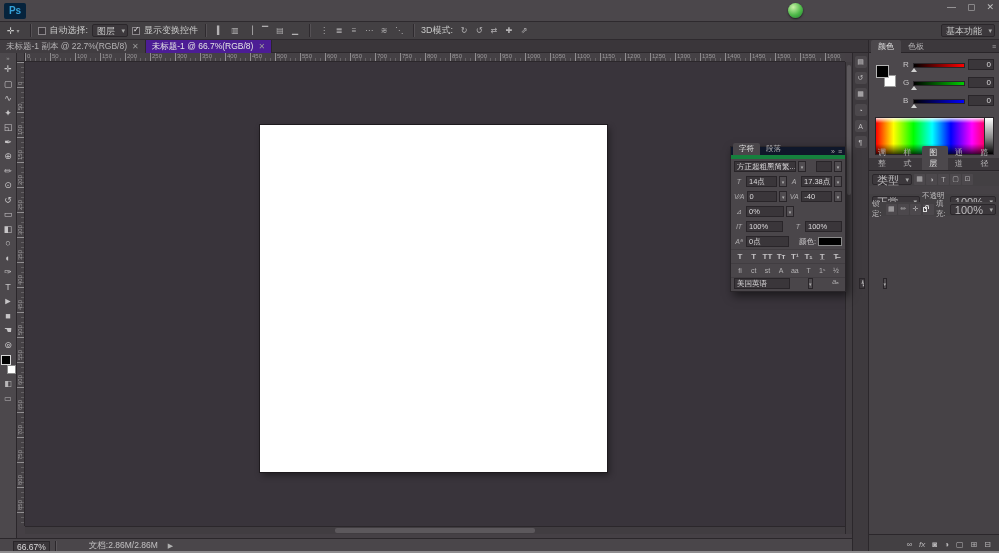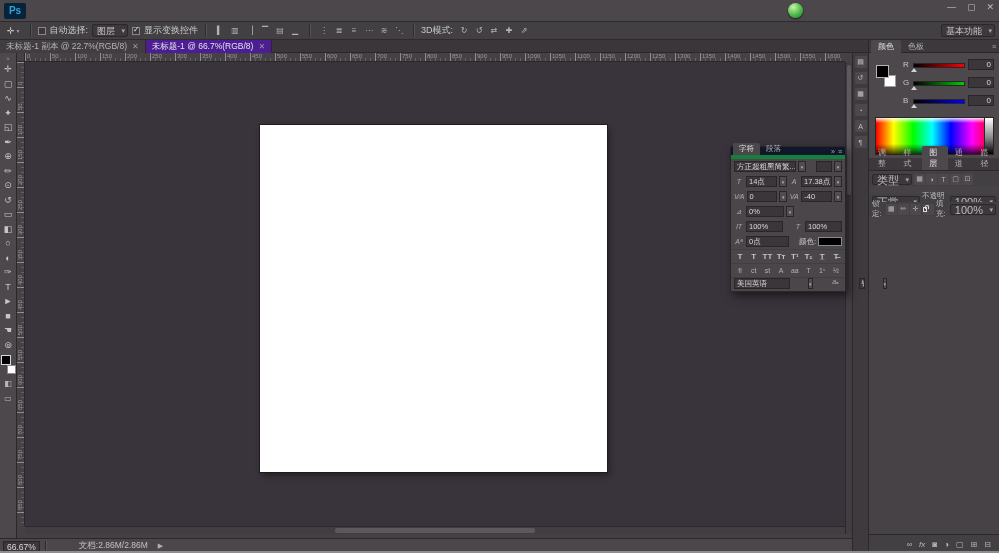--- a/index.html
+++ b/index.html
@@ -104,21 +104,21 @@
   .eye{width:8px;height:5px;border:1px solid #e8e8e8;border-radius:50%;position:relative;}
   .eye:after{content:"";position:absolute;left:2.5px;top:1px;width:2px;height:2px;border-radius:50%;background:#e8e8e8;}
   .lthumb{width:21px;height:21px;background:#fff;border:1px solid #cfcfcf;margin-left:5px;}
   .lname{margin-left:6px;font-size:8.5px;color:#f2f2f2;}
   .lk{width:6px;height:5px;border:1px solid #e0e0e0;position:relative;margin-left:auto;margin-right:7px;}
   .lk:before{content:"";position:absolute;left:1px;top:-3px;width:2px;height:3px;border:1px solid #e0e0e0;border-bottom:none;border-radius:2px 2px 0 0;}
   .lbot{position:absolute;left:0;top:494px;width:100%;height:19px;background:#434043;border-top:1px solid #2b272b;display:flex;align-items:center;justify-content:flex-end;gap:7px;padding-right:8px;font-size:8px;color:#b9b7b9;}
   .lbot .it{font-style:italic;}
   
   .statusbar{position:absolute;left:0;top:538px;width:852px;height:15px;background:#4a464a;border-top:1px solid #2b272b;display:flex;align-items:center;font-size:8.5px;color:#c2c0c2;}
-  .zoombox{margin-left:3px;background:#3a363a;border:1px solid #292529;padding:0 3px;height:11px;line-height:10px;color:#dcdadc;}
+  .zoombox{margin-left:13px;background:#3a363a;border:1px solid #292529;padding:0 3px;height:11px;line-height:10px;color:#dcdadc;}
   .sdiv{width:1px;height:11px;background:#2b272b;box-shadow:1px 0 0 #5a565a;margin:0 5px;}
   .docinfo{margin-left:28px;}
   .flyout{margin-left:10px;font-size:7px;color:#b0b0b0;}
   .bottomedge{position:absolute;left:0;top:551px;width:999px;height:2px;background:#8f8d8f;}
 </style>
 </head>
 <body>
 
 <div class="app">
 

